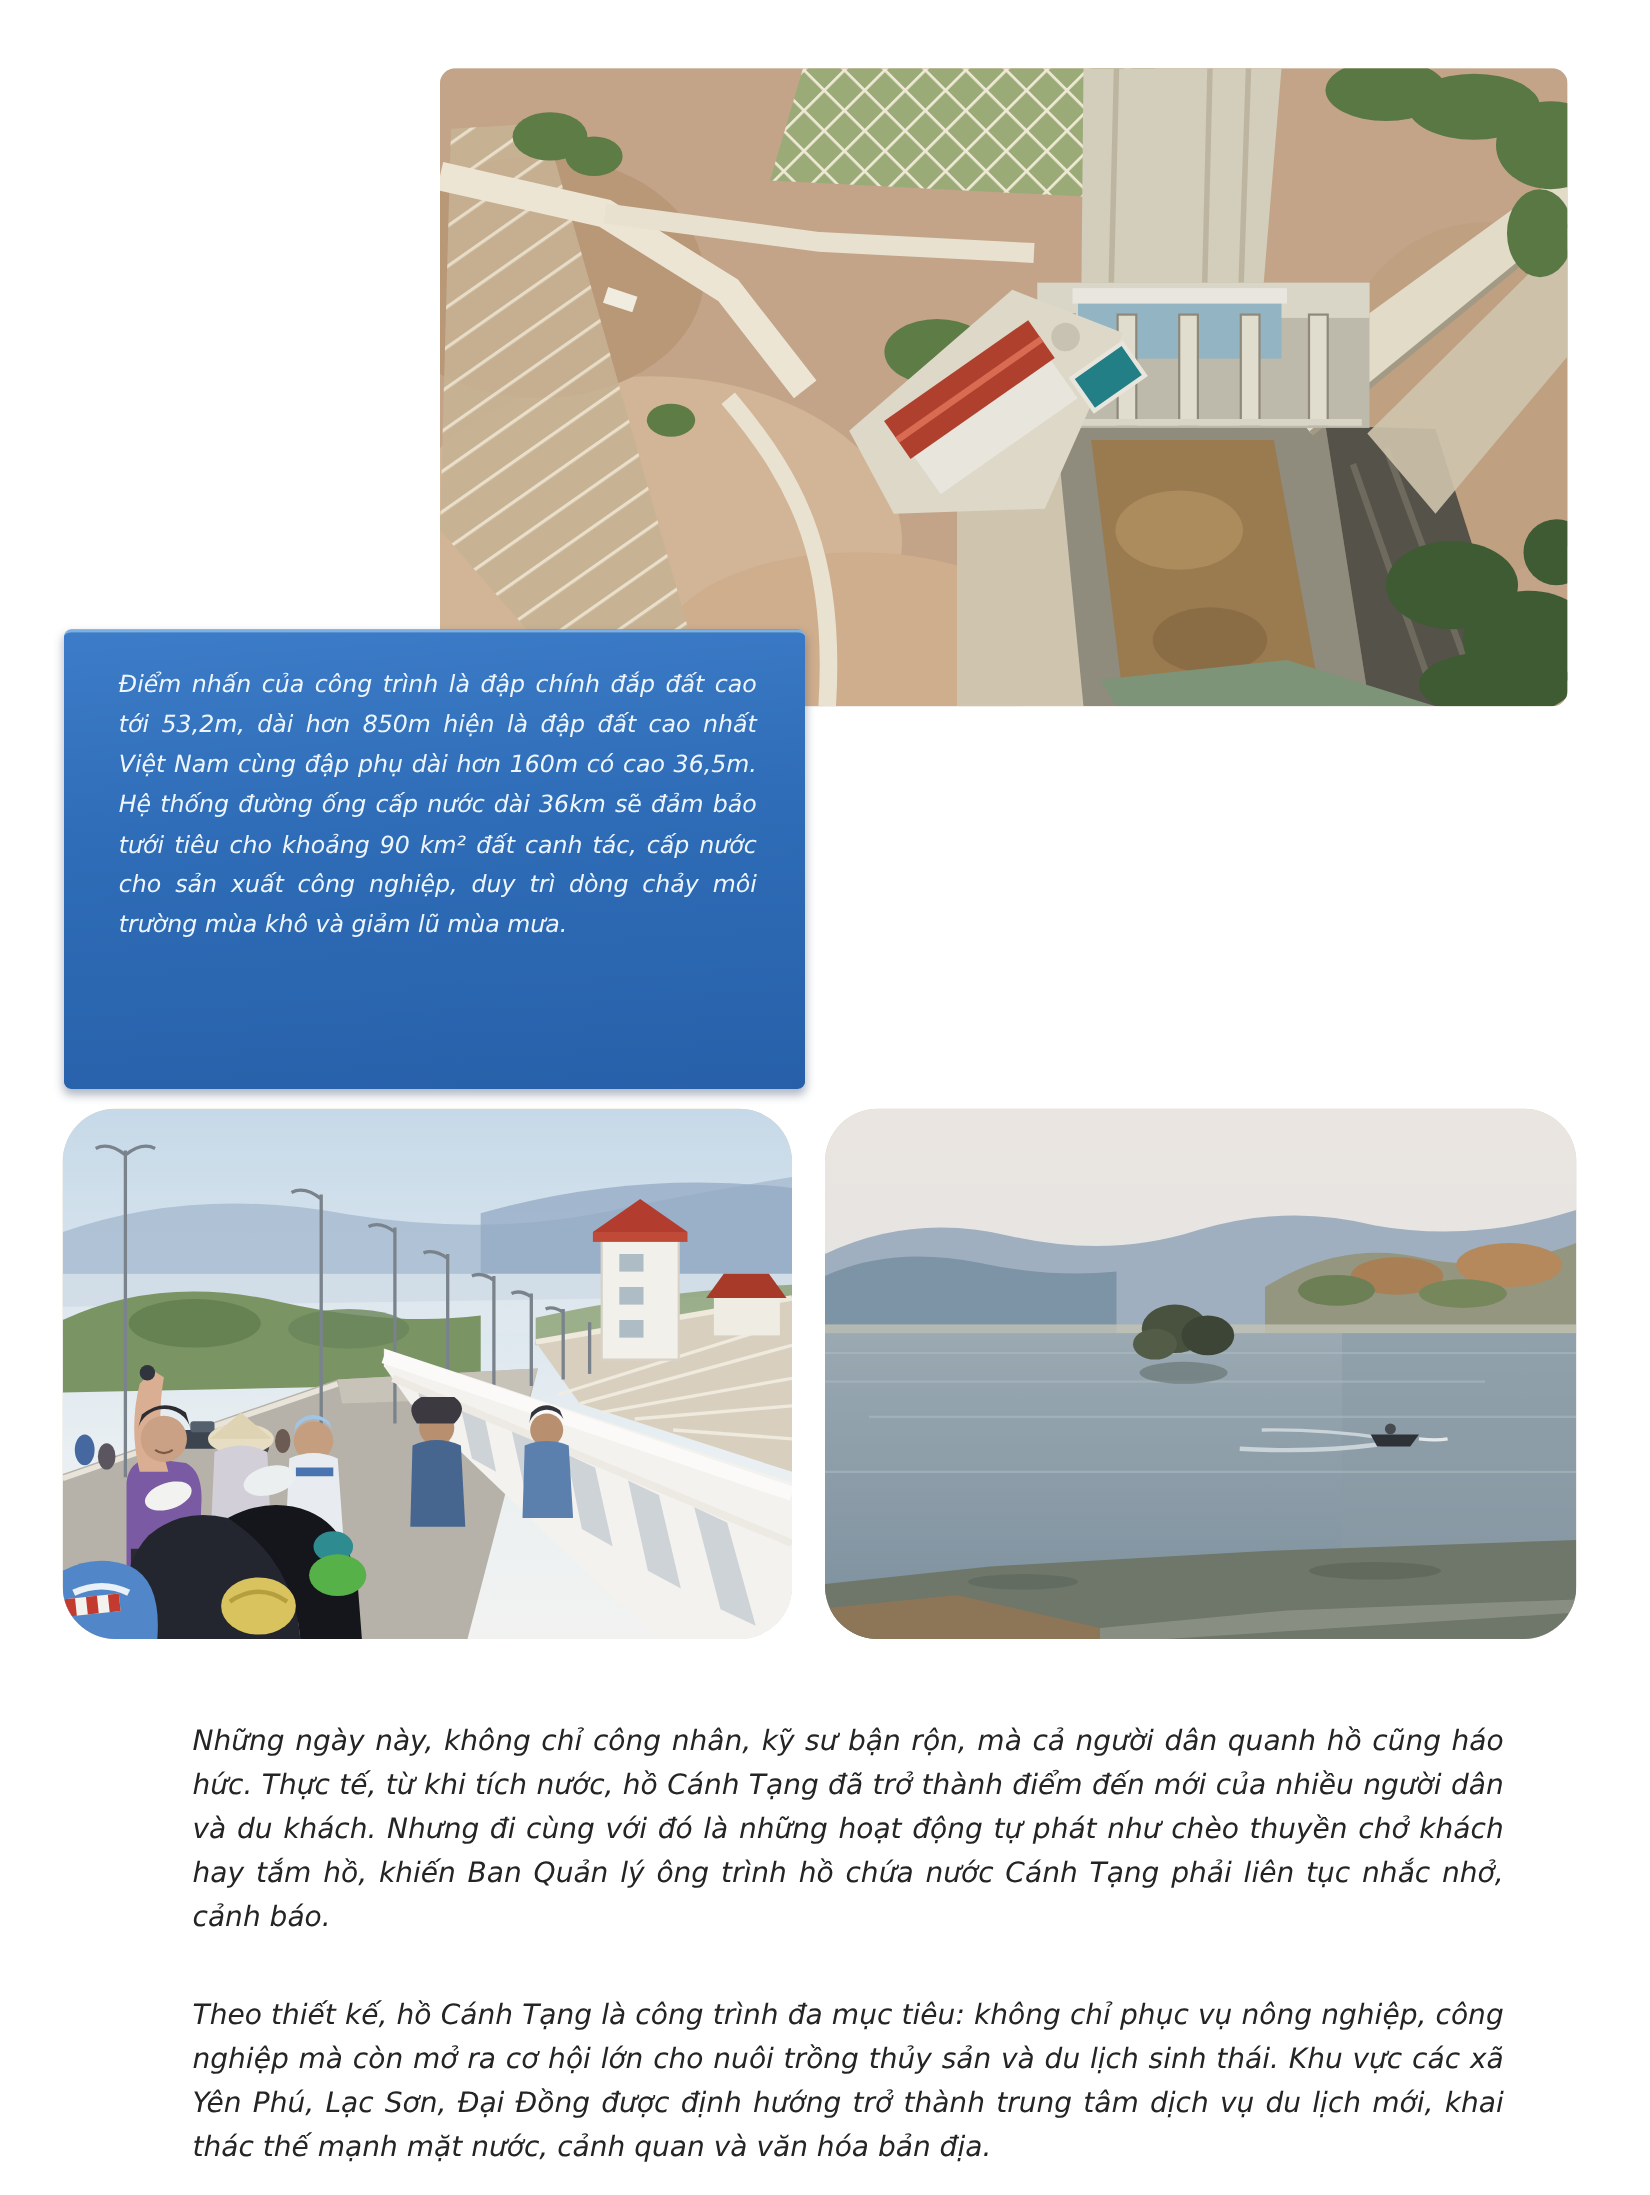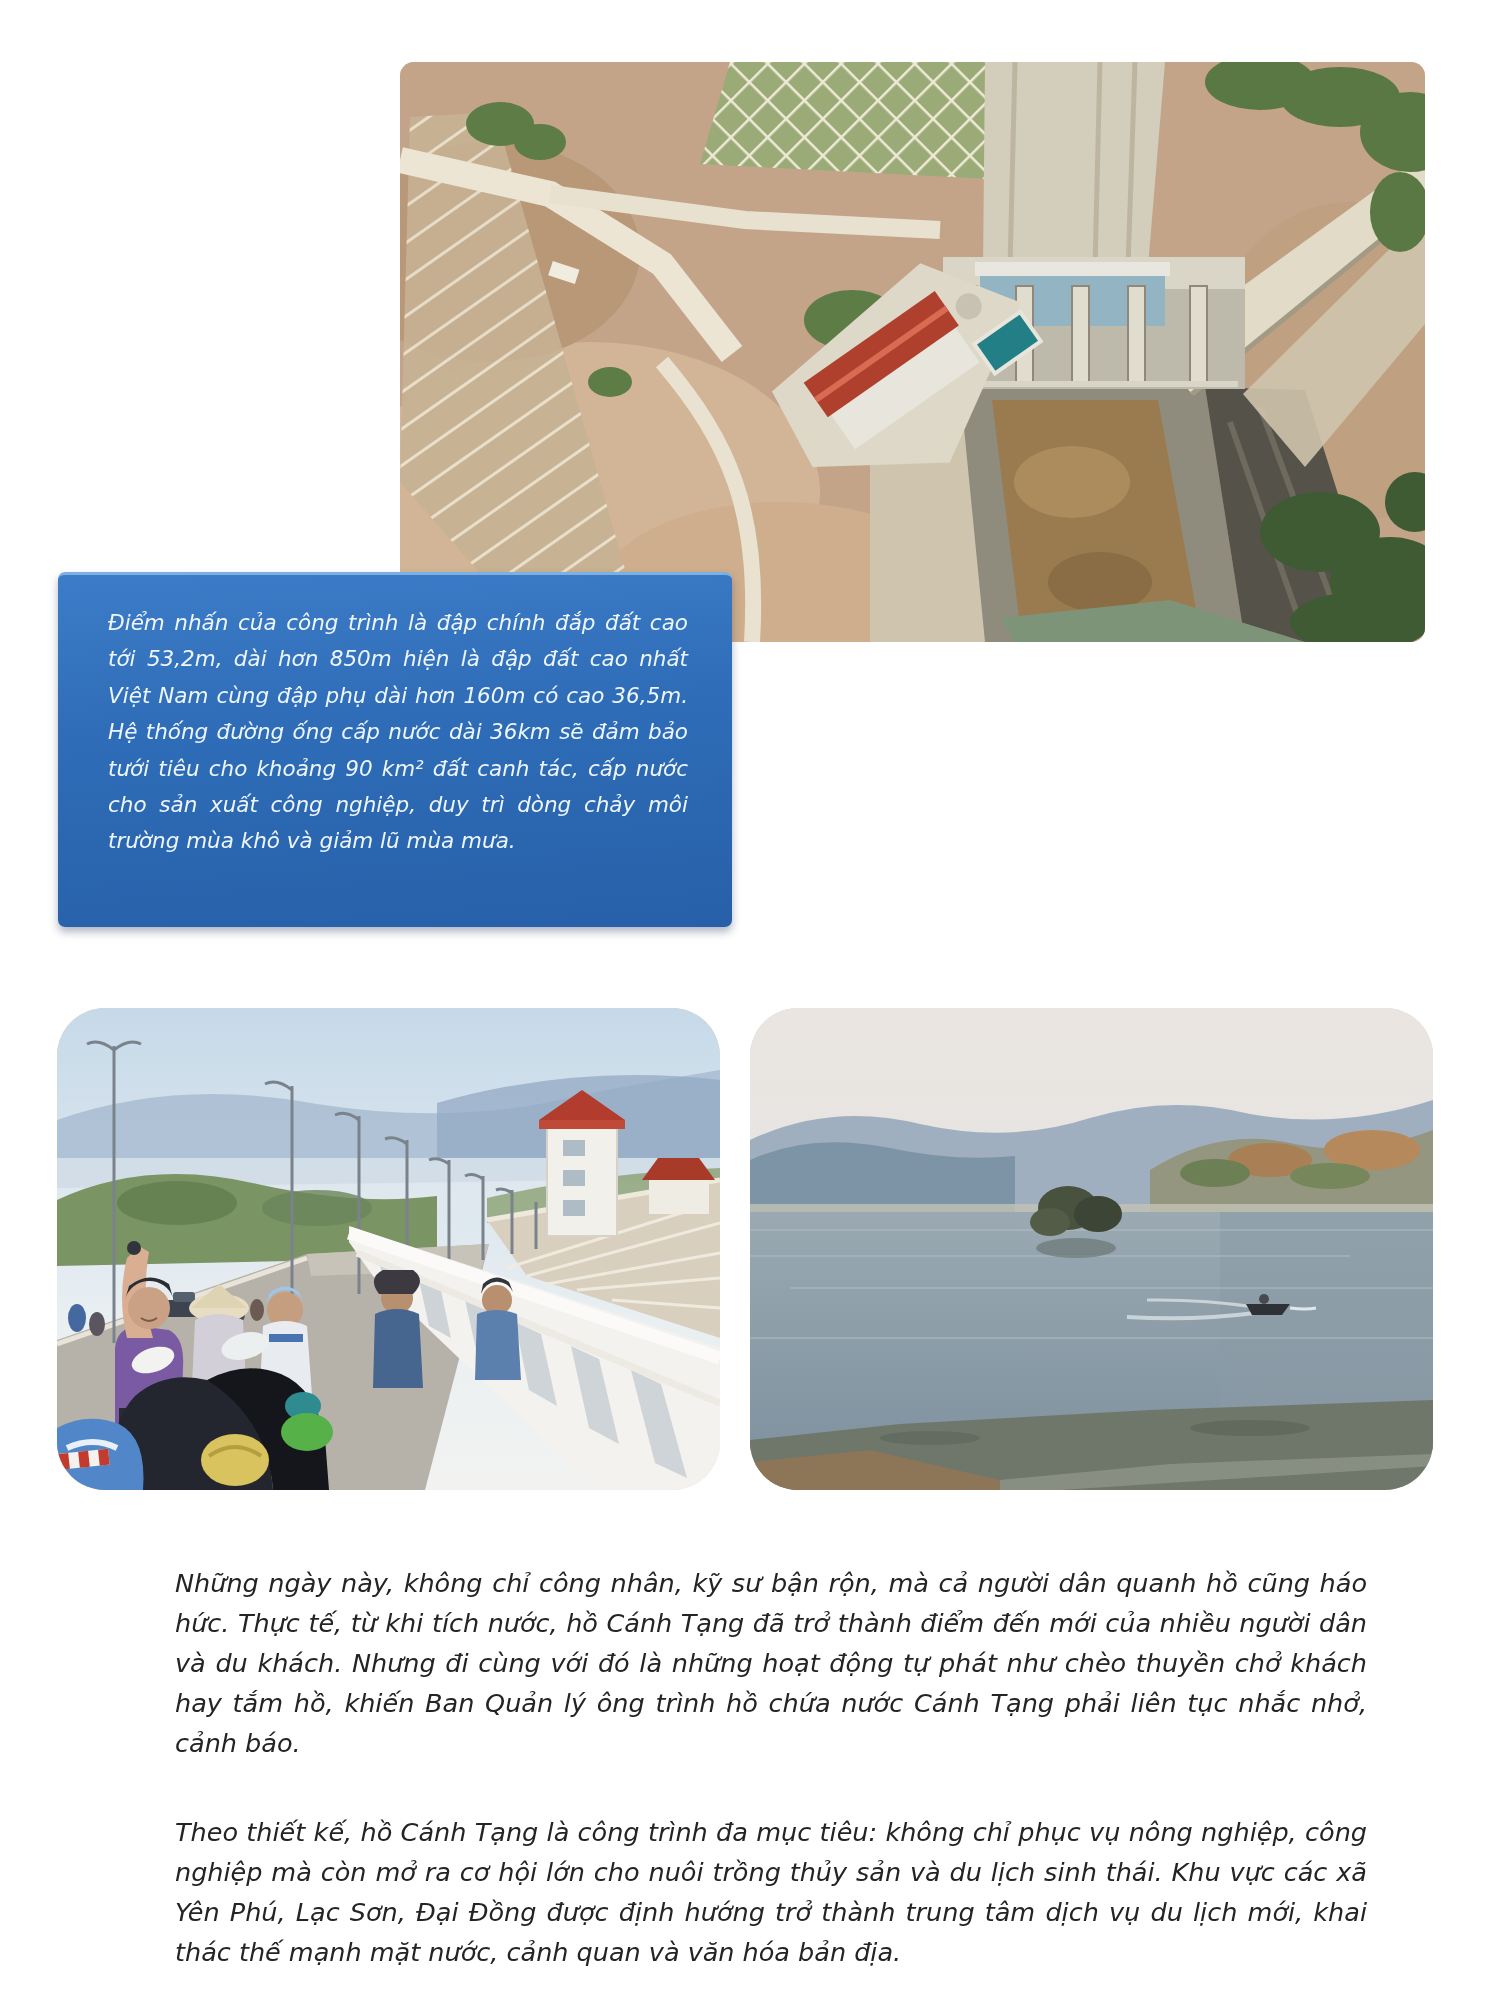--- a/index.html
+++ b/index.html
@@ -3,21 +3,21 @@
 <meta charset="utf-8">
 <style>
   html,body{margin:0;padding:0;background:#ffffff;}
   .page{position:relative;width:1500px;height:1995px;background:#ffffff;overflow:hidden;
         font-family:"DejaVu Sans",sans-serif;}
   .photo{position:absolute;overflow:hidden;background:#d8d0c2;}
   .photo svg{display:block;width:100%;height:100%;}
   .photo-aerial{left:400px;top:62px;width:1025px;height:580px;border-radius:14px;z-index:1;}
   .photo-bridge{left:57px;top:1008px;width:663px;height:482px;border-radius:48px;}
   .photo-lake{left:750px;top:1008px;width:683px;height:482px;border-radius:48px;}
-  .info-box{position:absolute;left:58px;top:572px;width:674px;height:355px;z-index:2;
+  .info-box{position:absolute;left:58px;top:572px;width:674px;height:418px;z-index:2;
         border-radius:7px;box-sizing:border-box;
         background:linear-gradient(176deg,#3d7cc8 0%,#2f6db8 40%,#2760a9 100%);
         border-top:3px solid rgba(140,190,235,.85);
         box-shadow:0 5px 9px rgba(30,50,80,.35);
         padding:30px 44px 0 50px;}
   .info-box p{margin:0;font-style:italic;font-size:21.5px;line-height:36.4px;
         color:#eef6fd;text-align:justify;}
   .body-par{position:absolute;left:175px;width:1192px;margin:0;font-style:italic;
         font-size:25.5px;line-height:40px;color:#242424;text-align:justify;}
   .par-1{top:1563px;}

